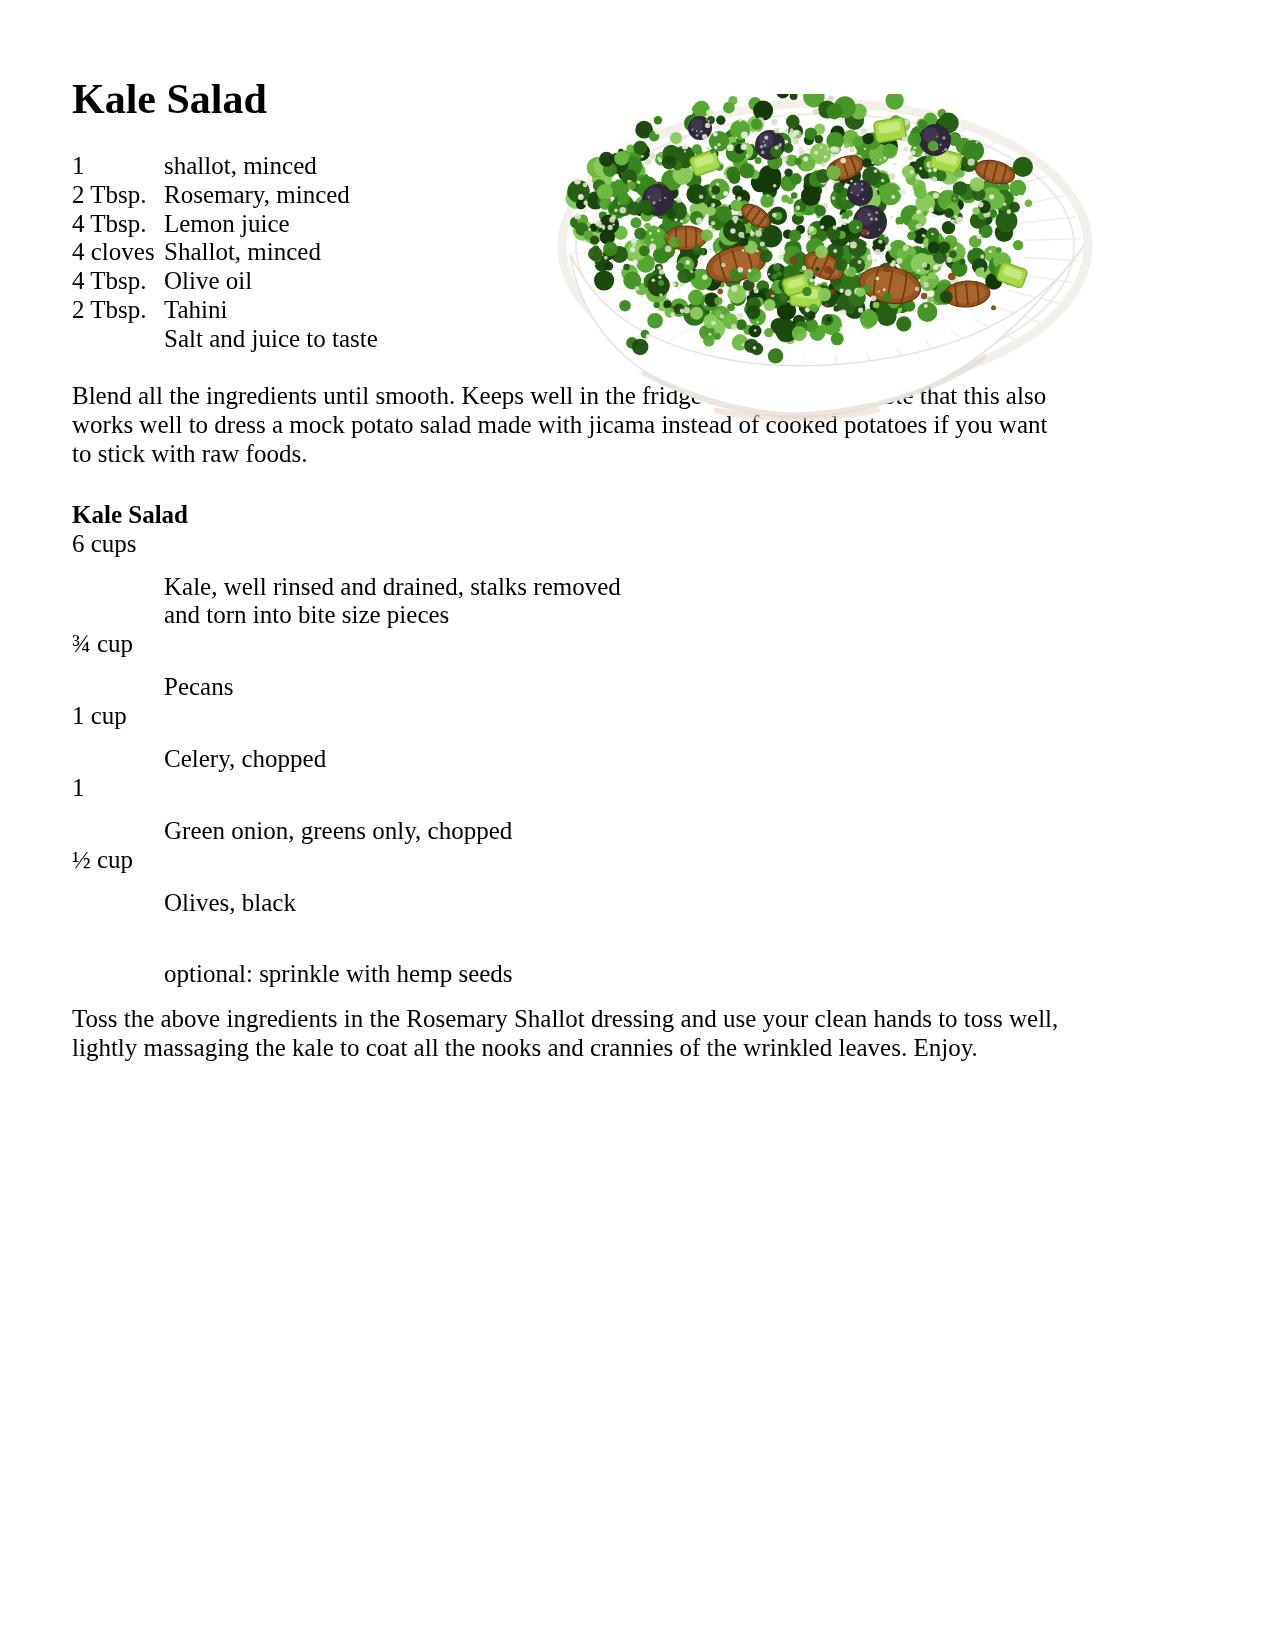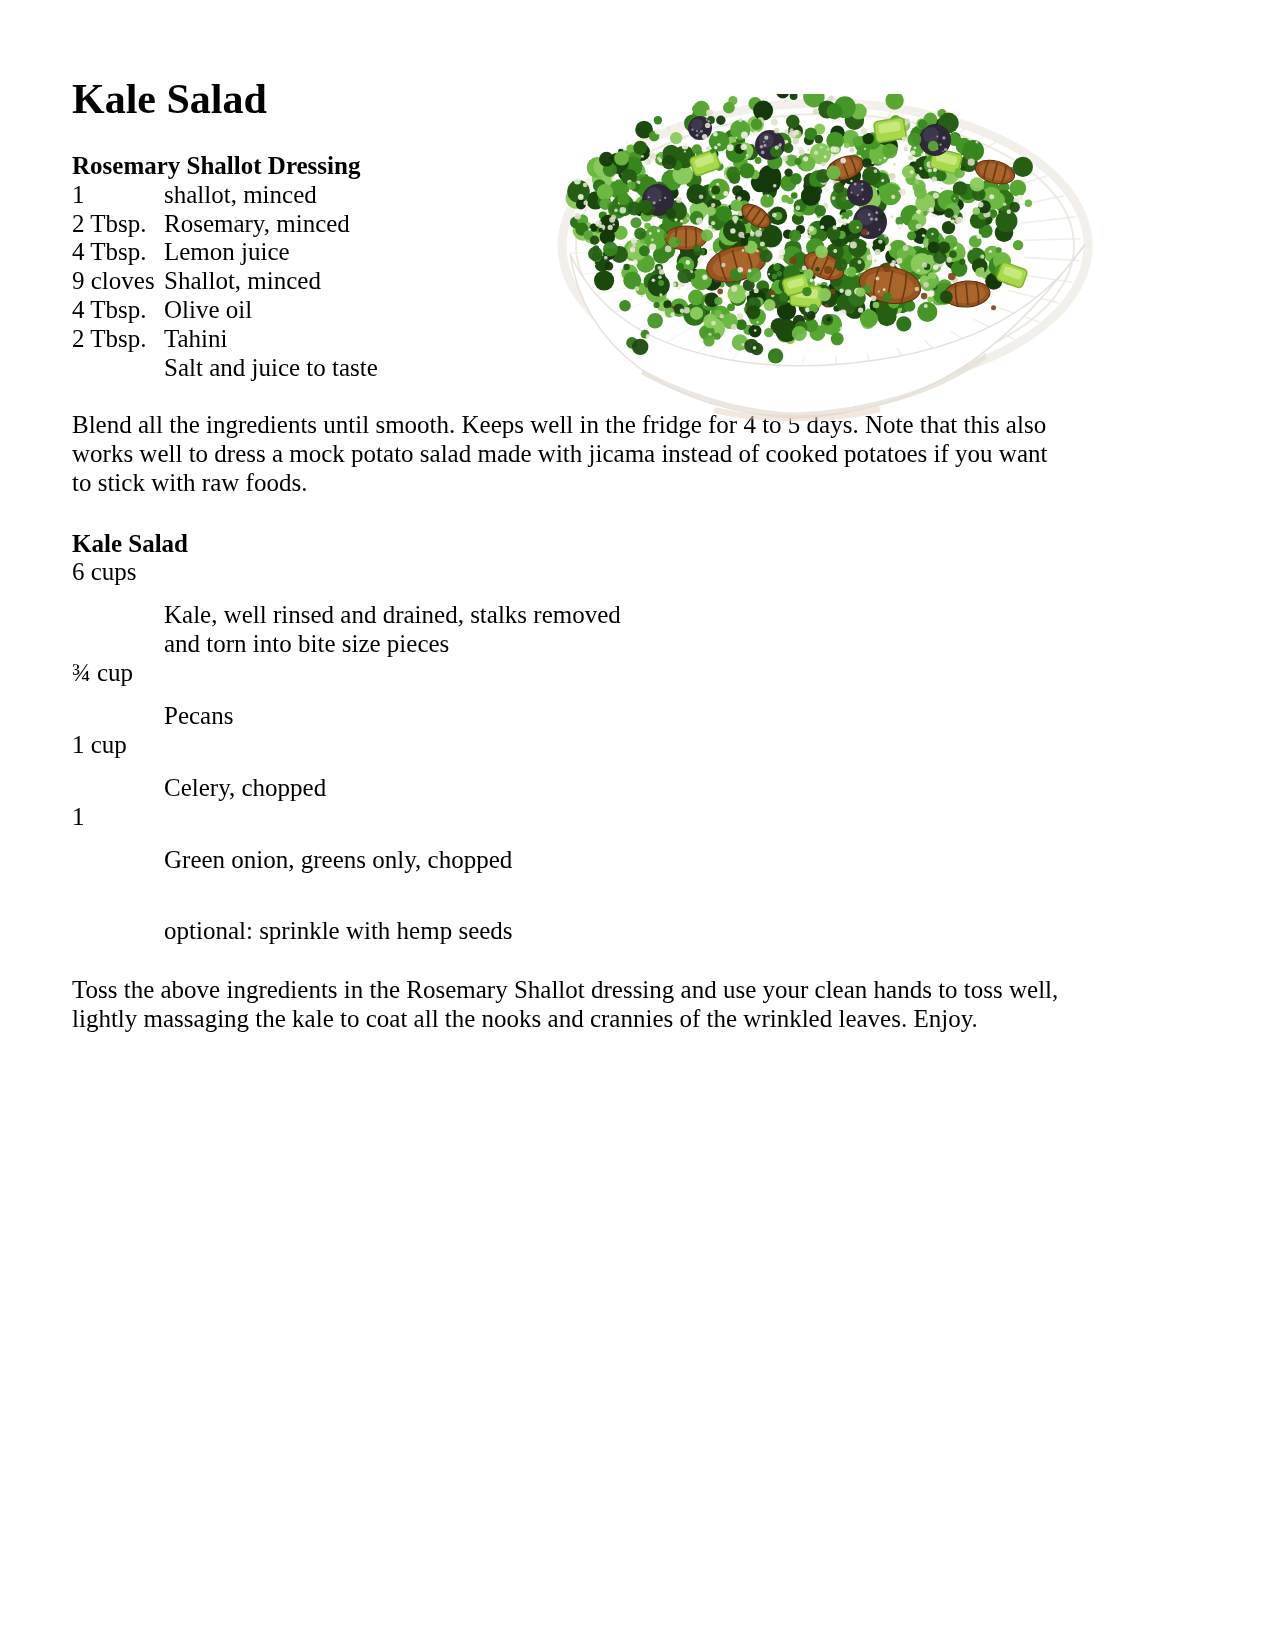--- a/index.html
+++ b/index.html
@@ -44,56 +44,55 @@
     font-size:25px;
     line-height:28.8px;
   }
   .salad-section .ing-name{max-width:460px;margin-top:43px;}
   .note{
     font-size:25px;
     line-height:28.8px;
     width:995px;
     margin:28.8px 0 0 0;
   }
-  .salad-section .note{margin-top:30px;}
+  .salad-section .note{margin-top:16px;}
   .photo{
     position:absolute;
     left:524px;
     top:94px;
     width:572px;
     height:344px;
   }
   .photo svg{display:block;width:100%;height:100%;}
 </style>
 </head>
 <body>
 
 <div class="page">
 
   <div class="content">
 
     <h1 class="doc-title">Kale Salad</h1>
 
     <div class="dressing-section">
-      <h2 class="section-heading">Rosemary Shallot Dressing</h2>
       <div class="ing-list">
         <div class="ing-row">
           <span class="ing-qty">1</span>
           <span class="ing-name">shallot, minced</span>
         </div>
         <div class="ing-row">
           <span class="ing-qty">2 Tbsp.</span>
           <span class="ing-name">Rosemary, minced</span>
         </div>
         <div class="ing-row">
           <span class="ing-qty">4 Tbsp.</span>
           <span class="ing-name">Lemon juice</span>
         </div>
         <div class="ing-row">
-          <span class="ing-qty">9 cloves</span>
+          <span class="ing-qty">4 cloves</span>
           <span class="ing-name">Shallot, minced</span>
         </div>
         <div class="ing-row">
           <span class="ing-qty">4 Tbsp.</span>
           <span class="ing-name">Olive oil</span>
         </div>
         <div class="ing-row">
           <span class="ing-qty">2 Tbsp.</span>
           <span class="ing-name">Tahini</span>
         </div>
@@ -116,20 +115,24 @@
           <span class="ing-qty">¾ cup</span>
           <span class="ing-name">Pecans</span>
         </div>
         <div class="ing-row">
           <span class="ing-qty">1 cup</span>
           <span class="ing-name">Celery, chopped</span>
         </div>
         <div class="ing-row">
           <span class="ing-qty">1</span>
           <span class="ing-name">Green onion, greens only, chopped</span>
+        </div>
+        <div class="ing-row">
+          <span class="ing-qty">½ cup</span>
+          <span class="ing-name">Olives, black</span>
         </div>
         <div class="ing-row">
           <span class="ing-qty"></span>
           <span class="ing-name">optional: sprinkle with hemp seeds</span>
         </div>
       </div>
       <p class="note">Toss the above ingredients in the Rosemary Shallot dressing and use your clean hands to toss well, lightly massaging the kale to coat all the nooks and crannies of the wrinkled leaves. Enjoy.</p>
     </div>
 
   </div>

